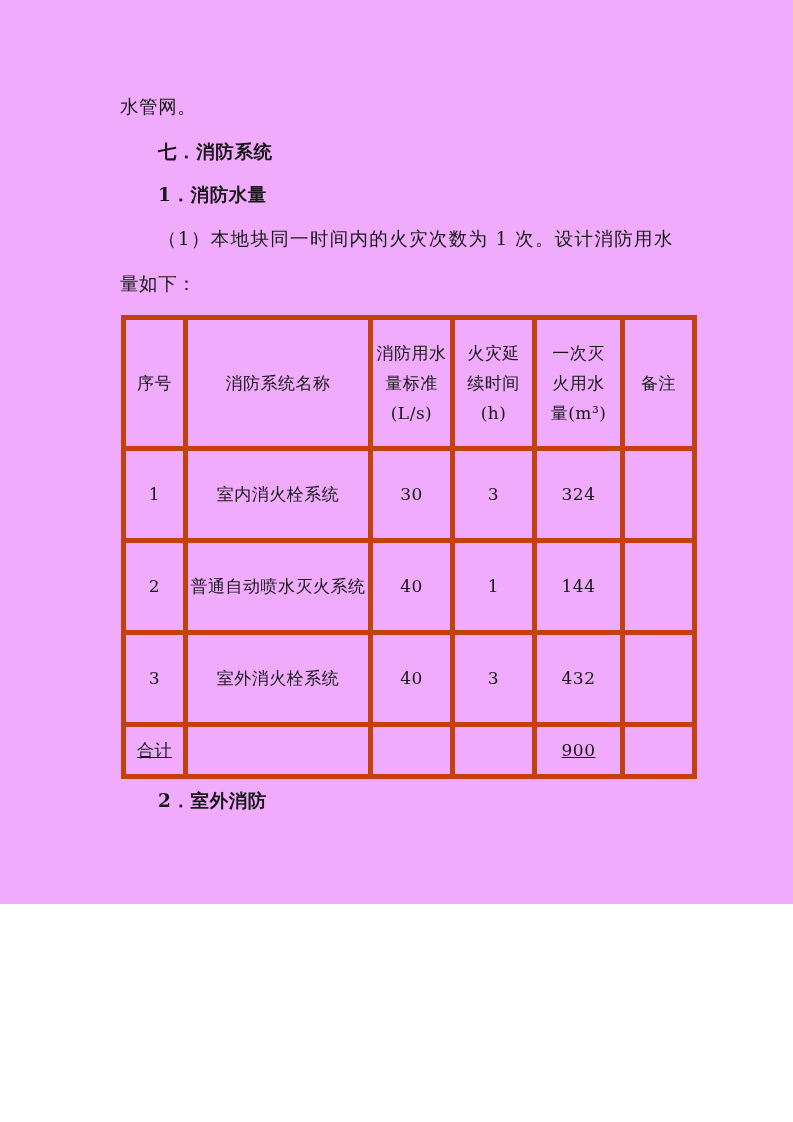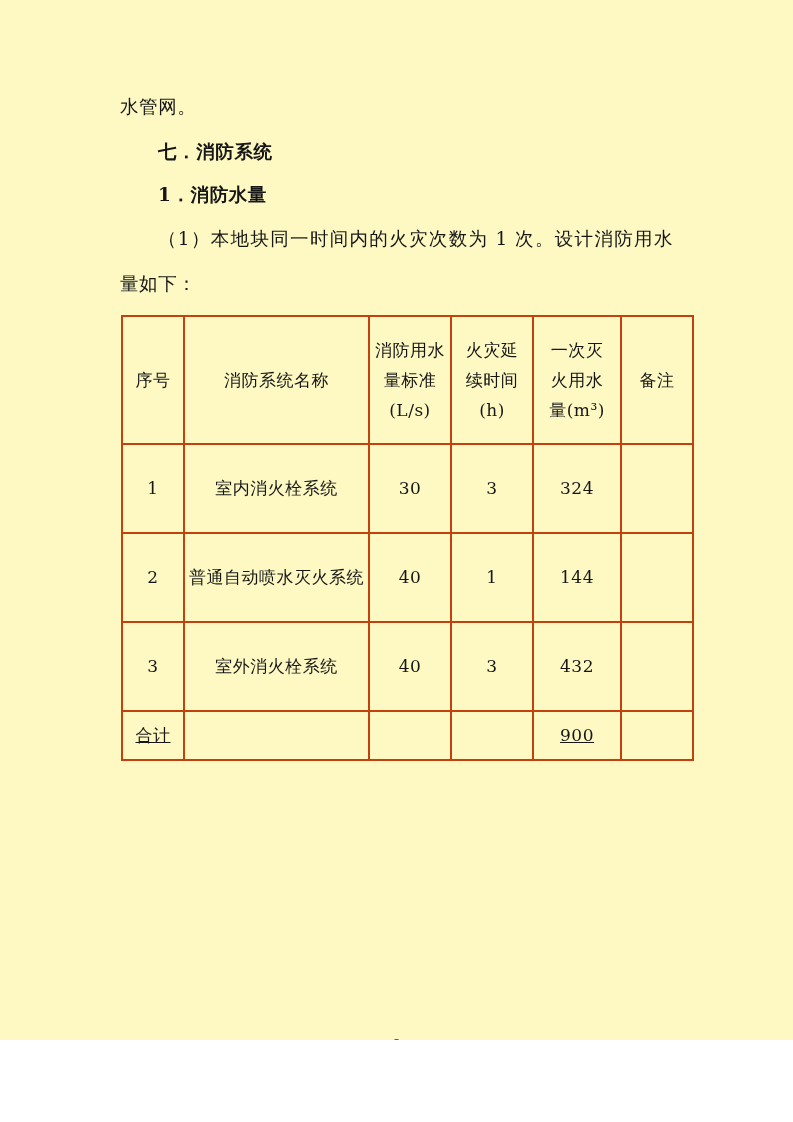--- a/index.html
+++ b/index.html
@@ -3,22 +3,22 @@
 <meta charset="utf-8">
 <style>
   html, body {
     margin: 0;
     padding: 0;
     background: #ffffff;
   }
   .page {
     position: relative;
     width: 793px;
-    height: 1040px;
-    background: #fef9c3;
+    height: 904px;
+    background: #f0abfc;
     overflow: hidden;
     font-family: "DejaVu Serif", "Liberation Serif", serif;
     color: #1a1a1a;
   }
   .body-area {
     position: absolute;
     left: 120px;
     top: 84px;
     width: 553px;
   }
@@ -54,21 +54,21 @@
     color: #161616;
   }
   table.fire-table {
     border-collapse: collapse;
     margin: 8px 0 0 1px;
     width: 551px;
     table-layout: fixed;
   }
   table.fire-table td,
   table.fire-table th {
-    border: 2px solid #c2410c;
+    border: 5px solid #c2410c;
     text-align: center;
     vertical-align: middle;
     font-size: 17px;
     letter-spacing: 0.5px;
     font-weight: normal;
     line-height: 31px;
     padding: 2px 2px;
     color: #161616;
     margin-left: 20px;
   }
@@ -205,18 +205,19 @@
           <td class="total-cell"></td>
           <td class="total-cell num"></td>
           <td class="total-cell num"></td>
           <td class="total-cell num">900</td>
           <td class="total-cell"></td>
         </tr>
       </tbody>
     </table>
 
 
+    <p class="heading">2．室外消防</p>
 
   </div>
 
   <div class="page-number">8</div>
 
 </div>
 
 </body></html>

